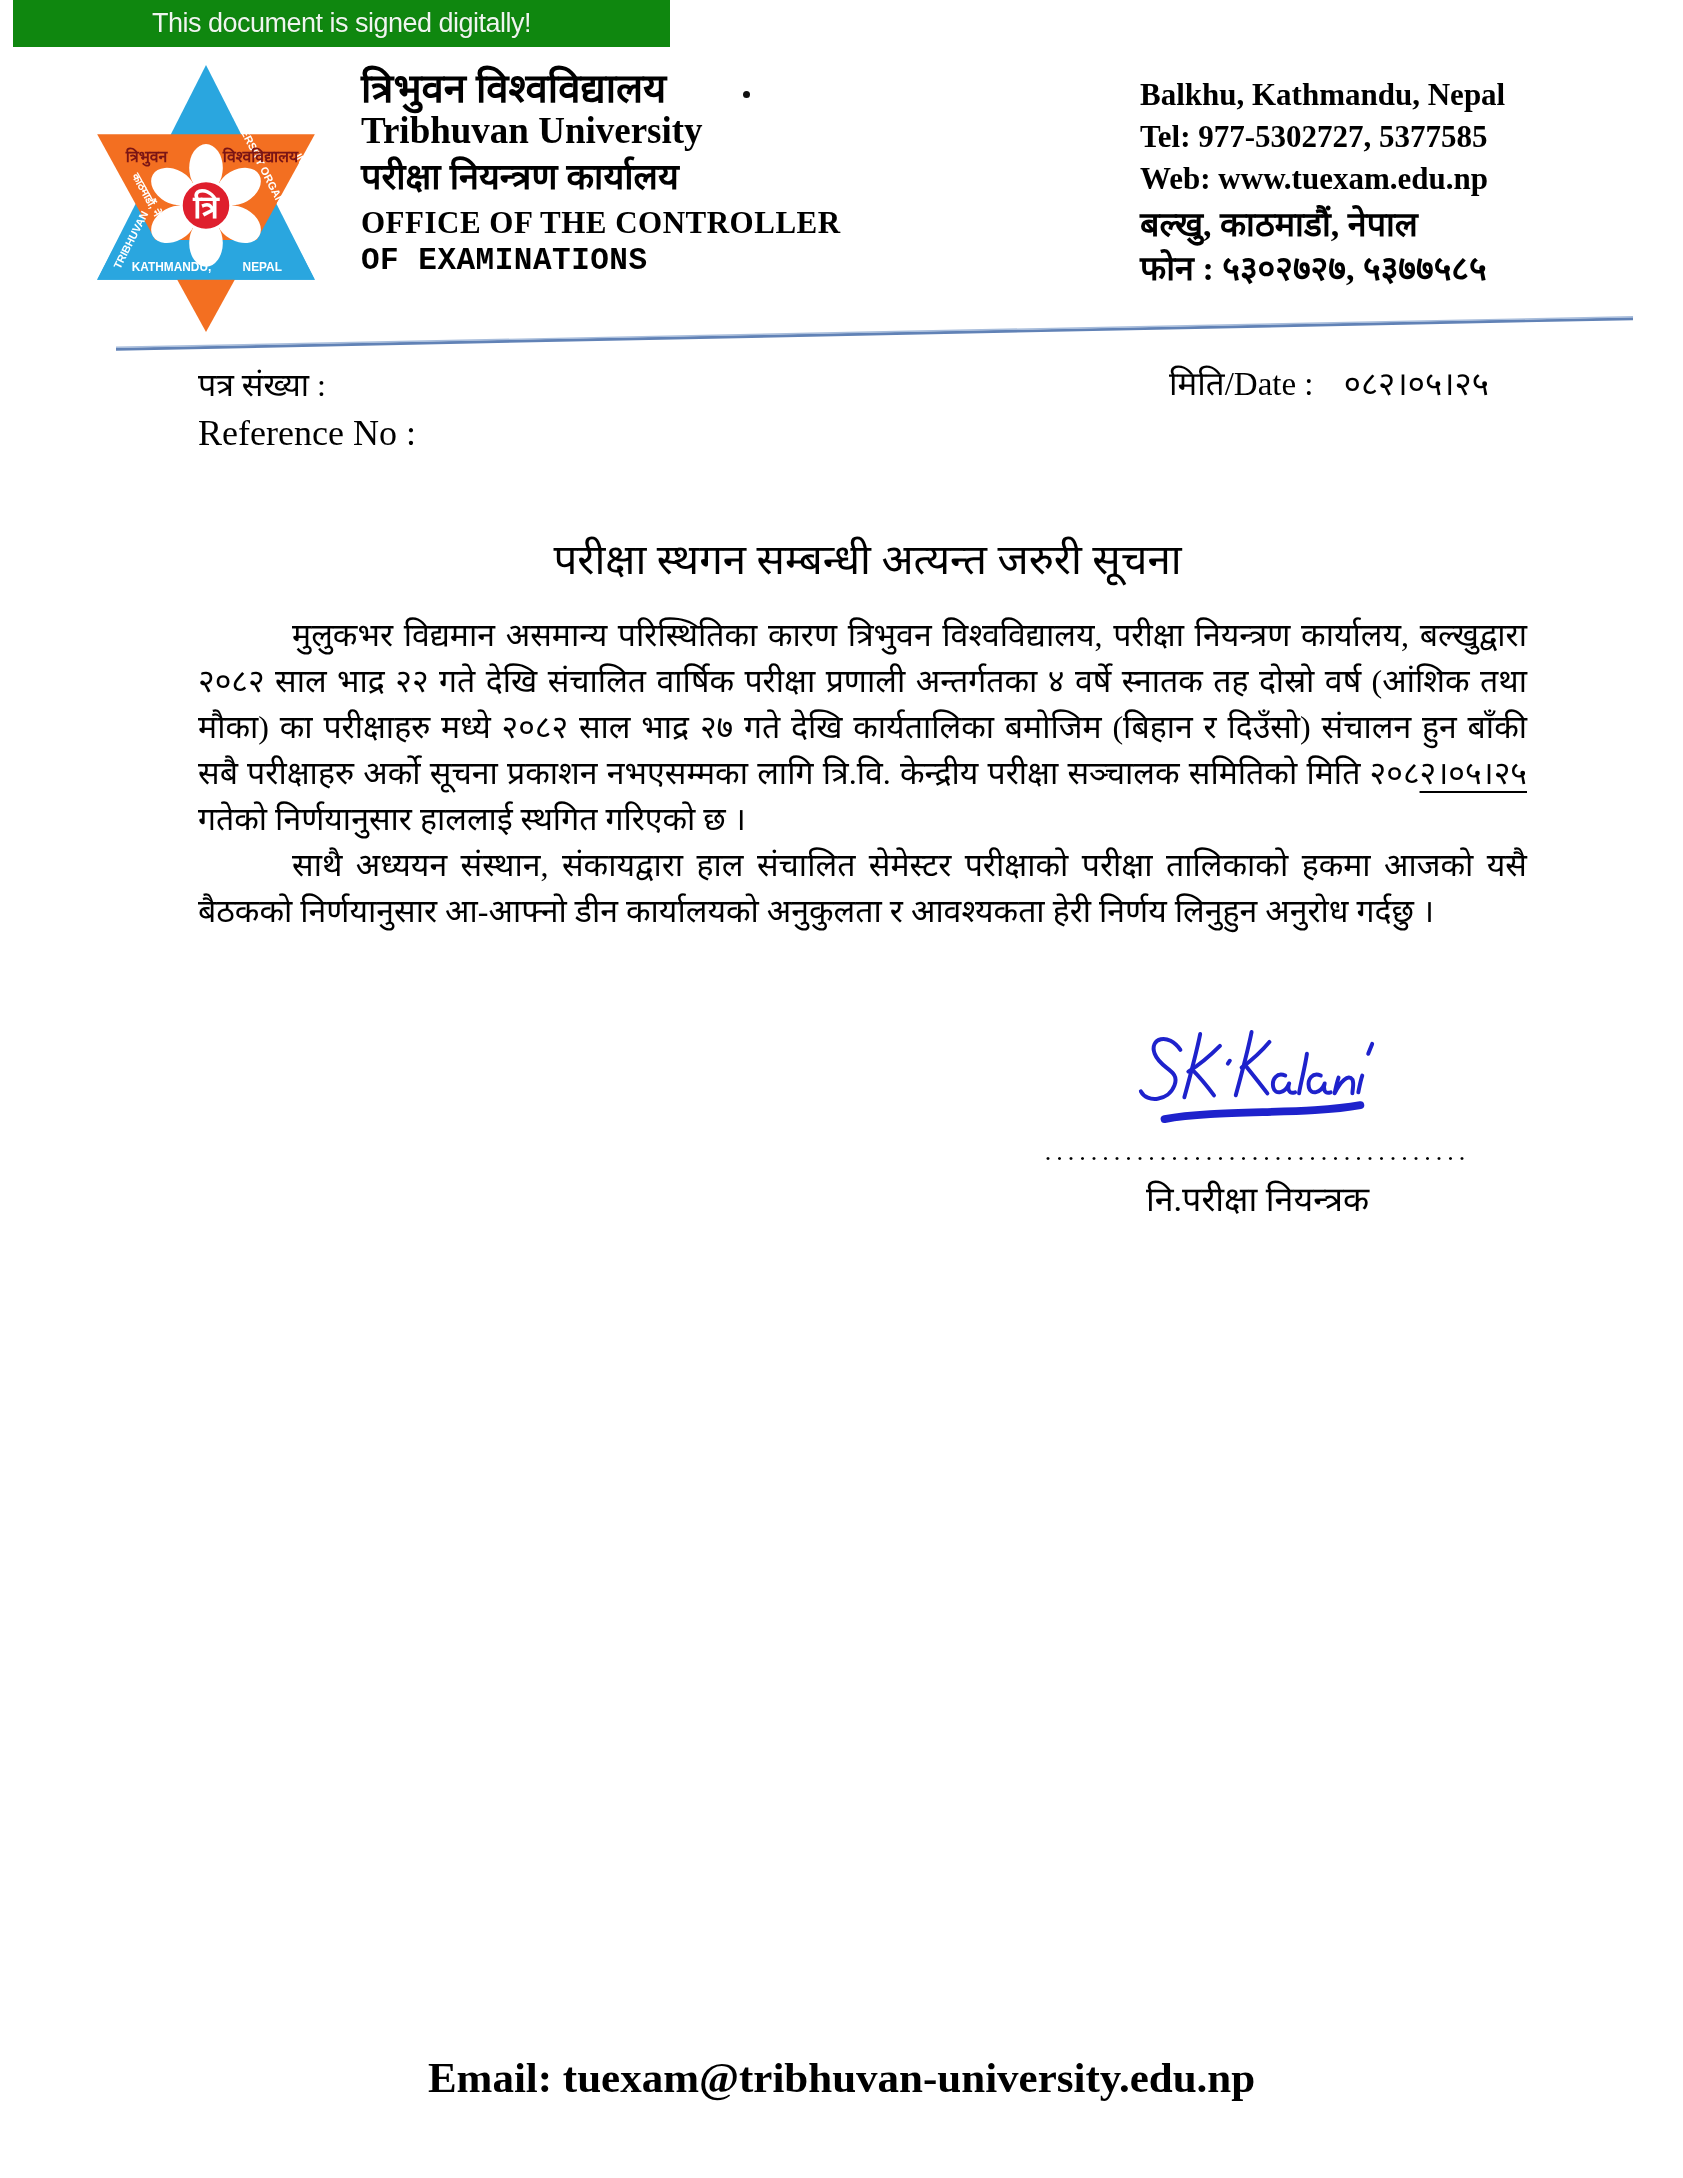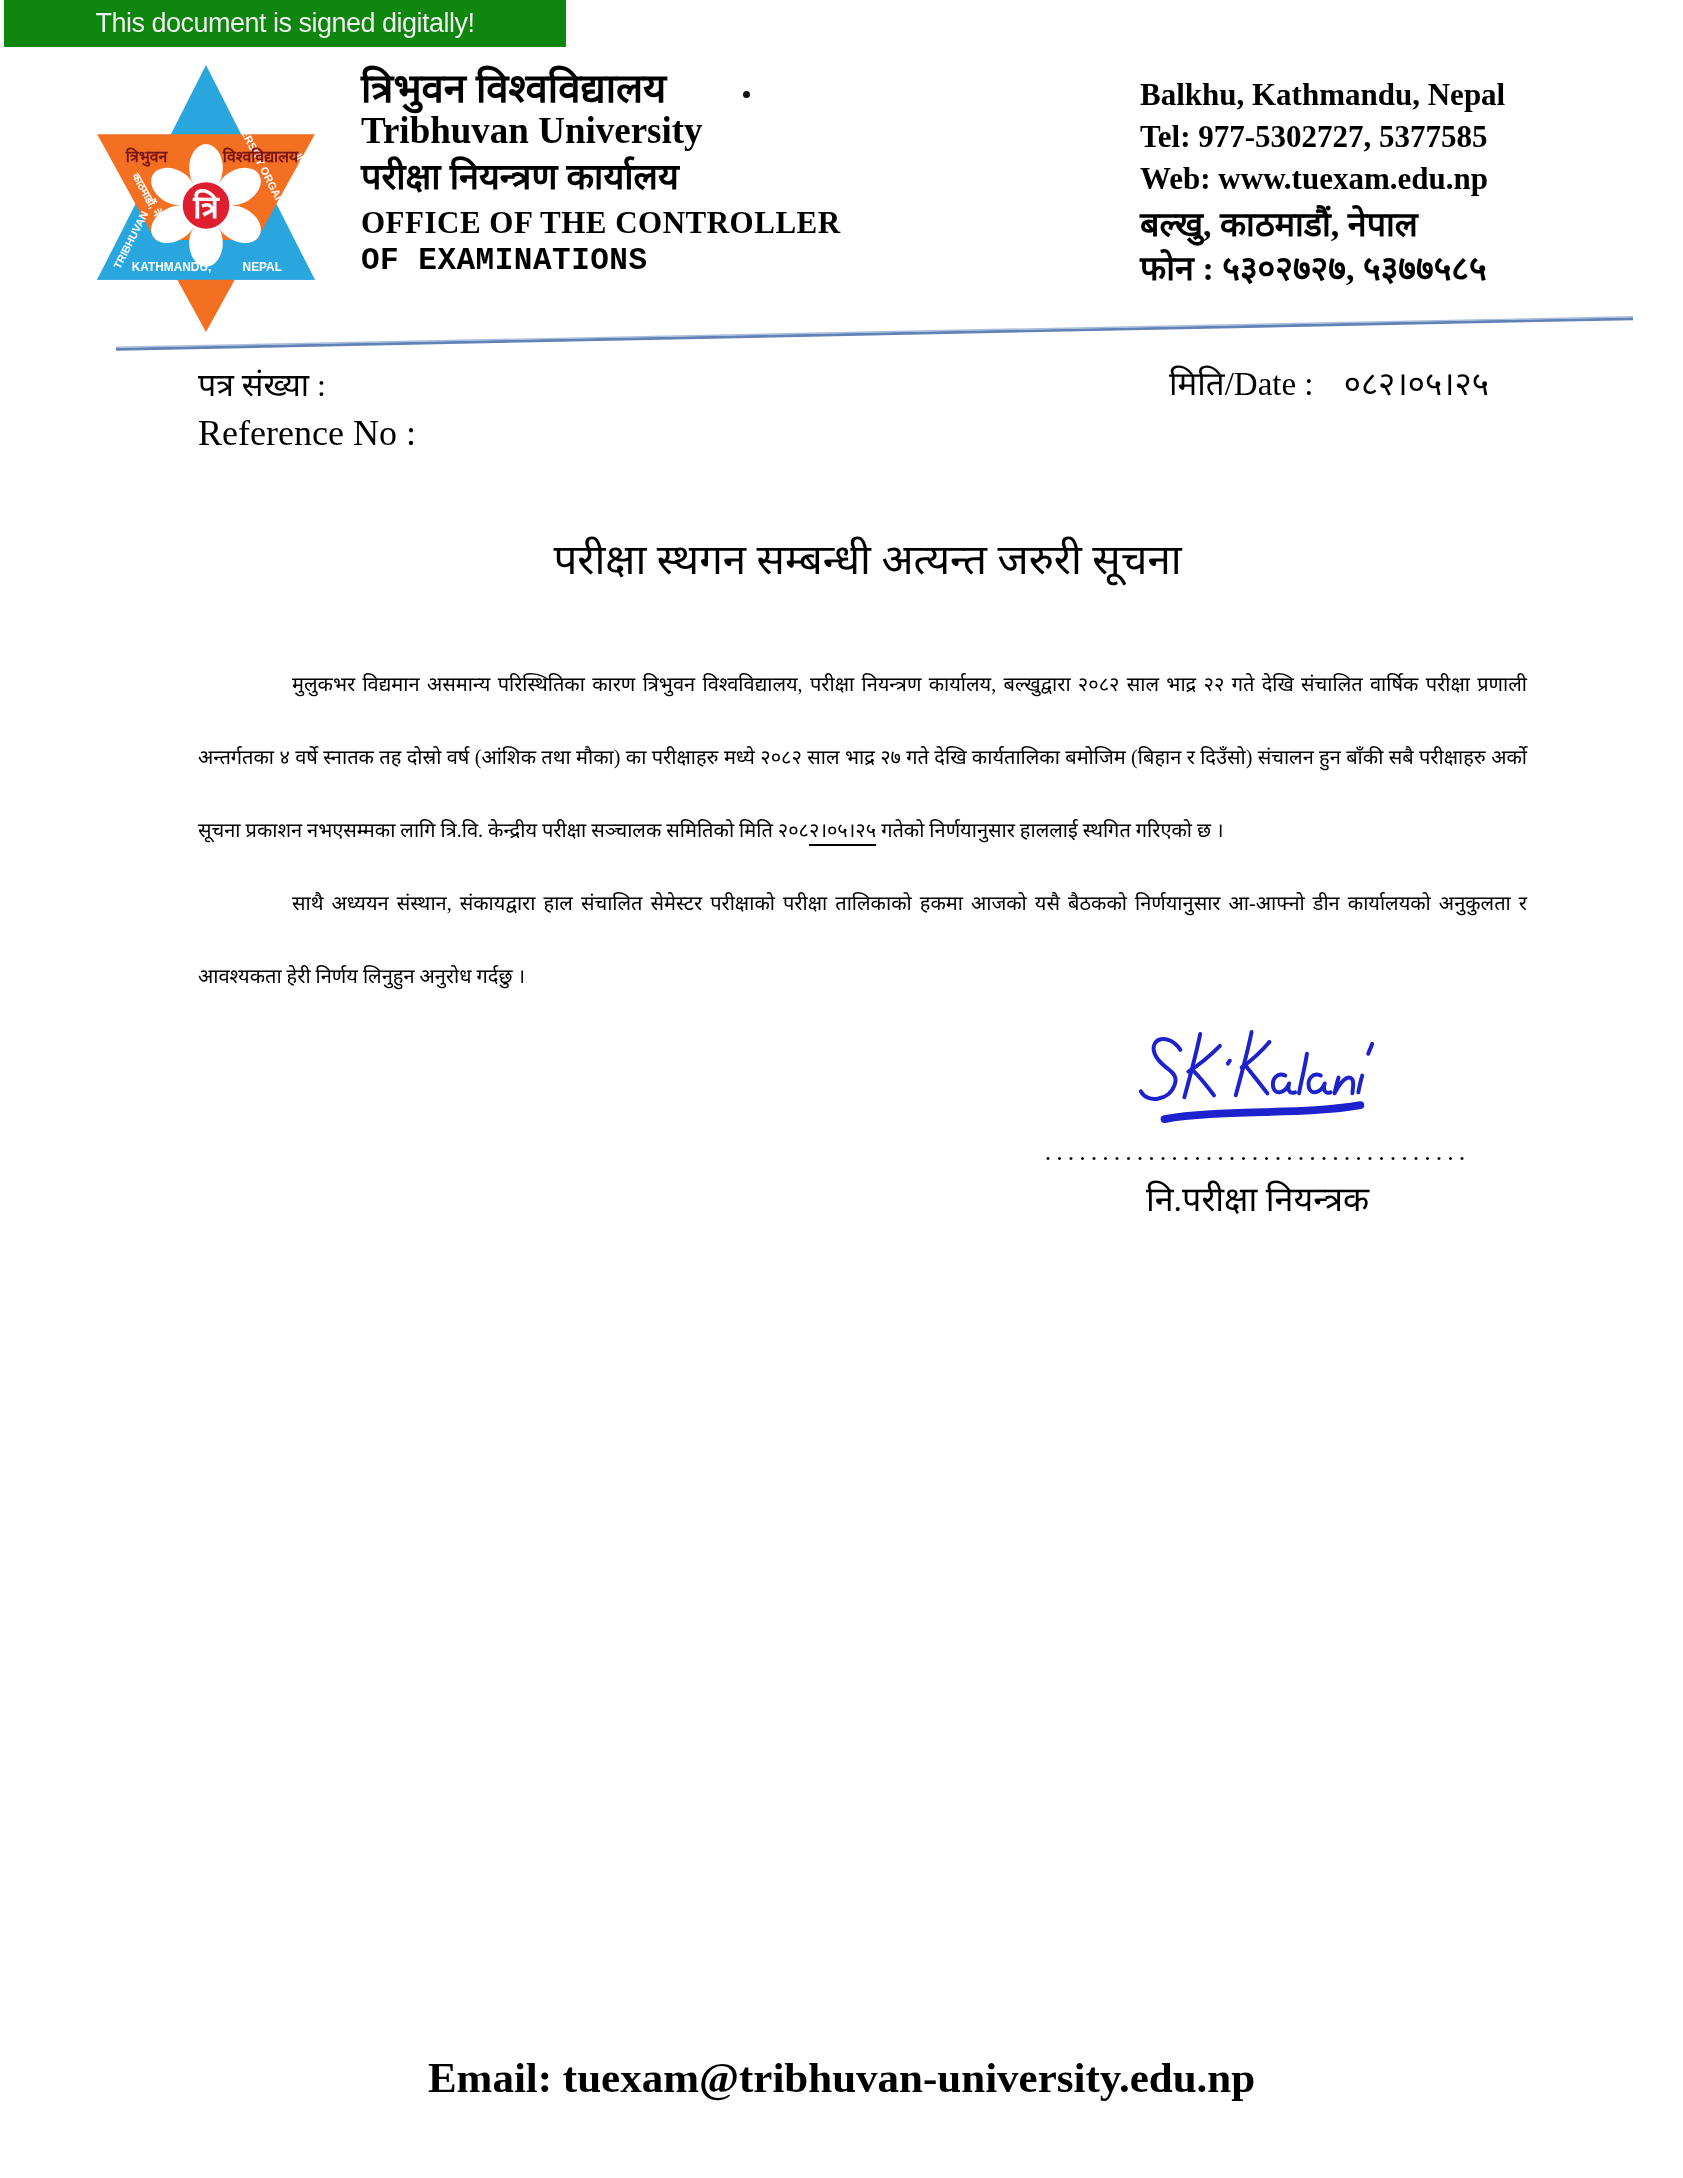--- a/index.html
+++ b/index.html
@@ -1,20 +1,20 @@
 <!DOCTYPE html>
 <html><head>
 <meta charset="utf-8">
 <style>
   html,body{margin:0;padding:0;background:#fff;}
   .page{position:relative;width:1683px;height:2178px;background:#ffffff;overflow:hidden;
         font-family:"Liberation Serif","DejaVu Serif",serif;color:#000;}
 
   
-  .banner{position:absolute;left:4px;top:0;width:562px;height:47px;background:#0f870f;
+  .banner{position:absolute;left:13px;top:0;width:657px;height:47px;background:#0f870f;
           display:flex;align-items:center;justify-content:center;}
   .banner span{font-family:"Liberation Sans","DejaVu Sans",sans-serif;font-size:27px;
                color:#eef6ee;letter-spacing:-0.5px;text-shadow:0 0 1px #0a5c0a;}
 
   
   .logo-wrap{position:absolute;left:92px;top:57px;width:228px;height:282px;}
   .org{position:absolute;left:361px;font-weight:bold;}
   .org.l1{top:59px;font-size:40px;}
   .org.l2{top:109px;font-size:37px;}
   .org.l3{top:151px;font-size:36px;}
@@ -34,22 +34,22 @@
   .letter-no{position:absolute;left:198px;top:362px;font-size:32px;}
   .reference{position:absolute;left:198px;top:412px;font-size:36px;}
   .dateline{position:absolute;left:1169px;top:360px;font-size:33px;}
   .dateline .val{margin-left:22px;}
 
   
   .title{position:absolute;left:198px;top:529px;width:1339px;text-align:center;
          font-size:42px;font-weight:normal;}
 
   
-  .body-text{position:absolute;left:198px;top:612px;width:1329px;font-size:20px;
-             line-height:73px;text-align:justify;margin-top:36px;}
+  .body-text{position:absolute;left:198px;top:612px;width:1329px;font-size:32px;
+             line-height:46px;text-align:justify;}
   .body-text p{margin:0;text-indent:94px;}
   .u-date{text-decoration:underline;text-underline-offset:7px;text-decoration-thickness:2px;}
 
   
   .sig-block{position:absolute;left:1010px;top:1020px;width:495px;text-align:center;}
   .sig-svg{display:block;margin:0 auto;}
   .dotted{font-size:26px;letter-spacing:5px;line-height:26px;white-space:nowrap;}
   .sig-name{font-size:34px;margin-top:8px;}
   .sig-role{font-size:34px;margin-top:10px;}
 

